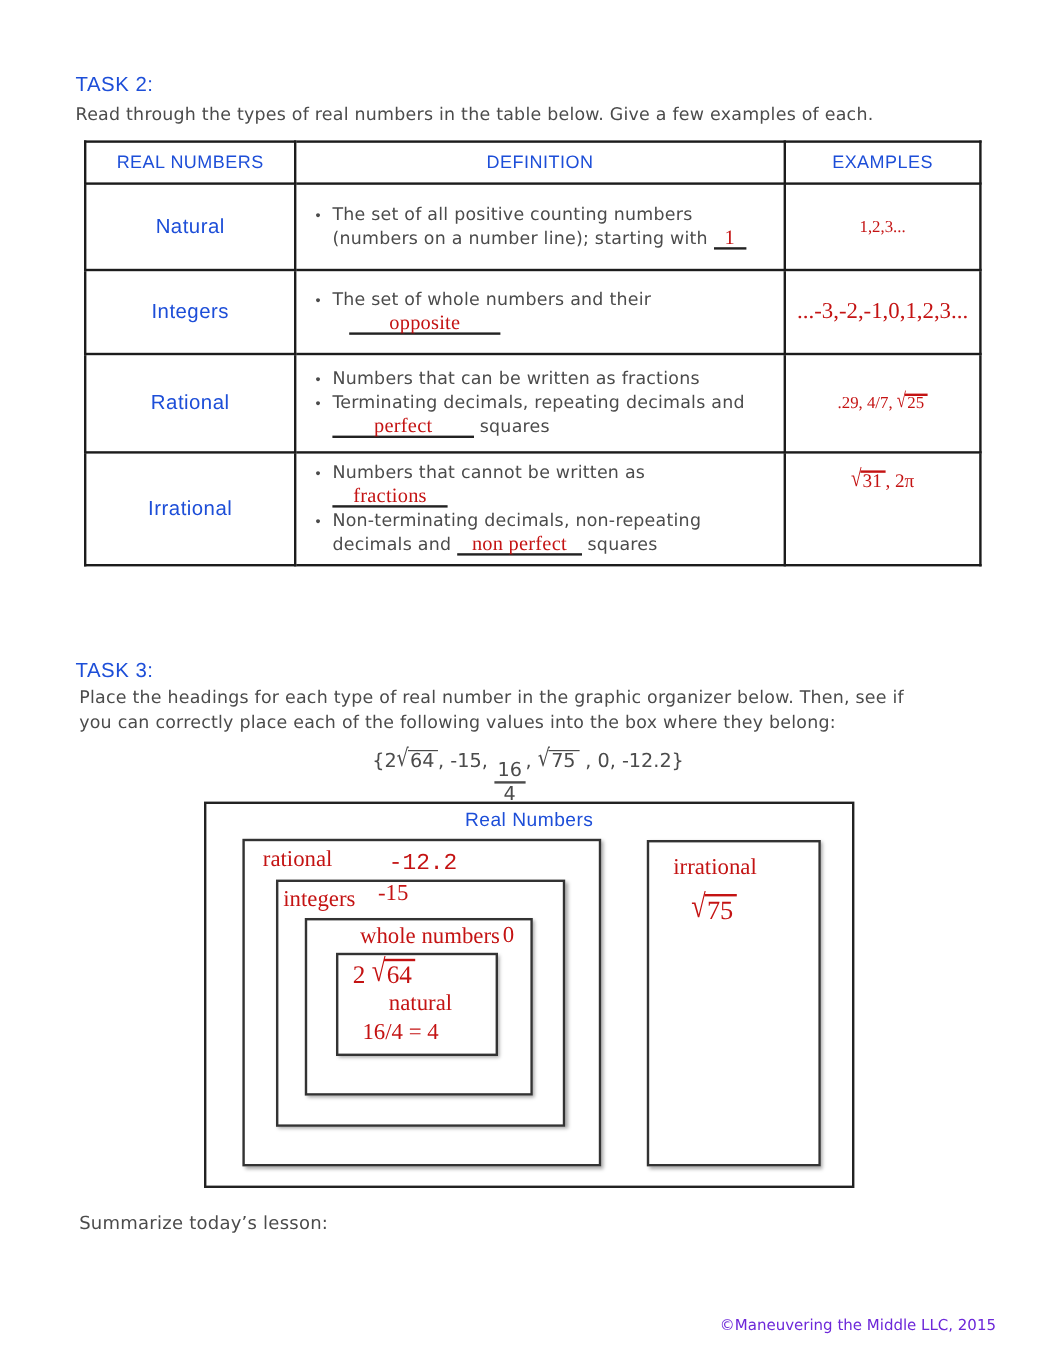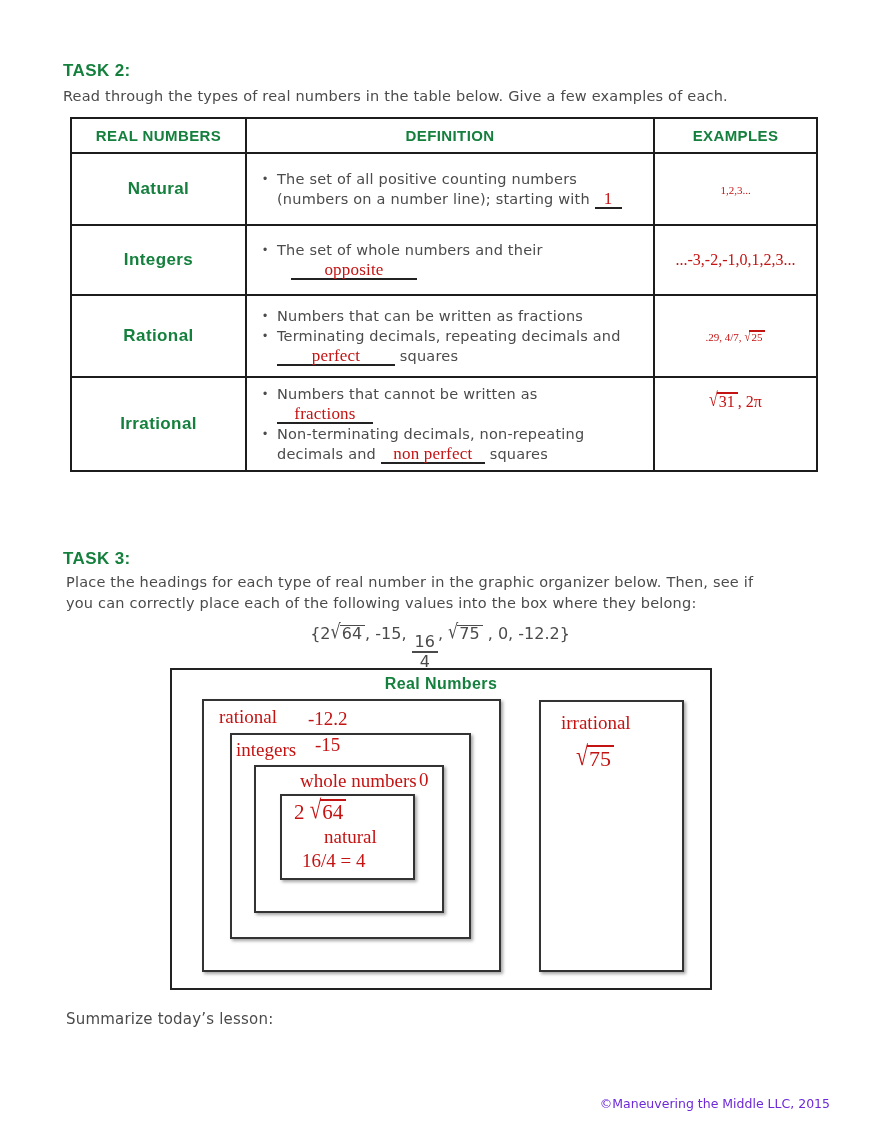--- a/index.html
+++ b/index.html
@@ -4,21 +4,21 @@
 <style>
   * { margin:0; padding:0; box-sizing:border-box; }
   html,body { width:880px; height:1139px; background:#ffffff; }
   body {
     position:relative;
     font-family:"Liberation Sans", sans-serif;
     color:#141414;
     overflow:hidden;
   }
   .hand { font-family:"DejaVu Sans", sans-serif; color:#4b4b4b; letter-spacing:0.2px; }
-  .chunk { font-family:"Liberation Sans", sans-serif; font-weight:700; color:#15803d; letter-spacing:0.4px; }
+  .chunk { font-family:"Liberation Sans", sans-serif; font-weight:400; color:#1d4ed8; letter-spacing:0.4px; }
   .red  { font-family:"Liberation Serif", serif; color:#c41313; }
 
   
   .task2-head { position:absolute; left:63px; top:61px; font-size:17px; }
   .task2-instr { position:absolute; left:63px; top:88px; font-size:14.5px; }
 
   
   table.def-table {
     position:absolute; left:70px; top:117px; width:746px;
     border-collapse:collapse; table-layout:fixed;
@@ -32,21 +32,21 @@
   .def-cell { padding:6px 8px 6px 14px; }
   .ex-cell  { text-align:center; }
   .bullet { display:flex; align-items:flex-start; }
   .dot { width:16px; flex:0 0 16px; color:#4b4b4b; font-size:12px; line-height:20px; text-align:left; padding-left:2px; }
   .btext { font-size:14.5px; line-height:20px; }
   .blank {
     display:inline-block; border-bottom:2px solid #222; text-align:center;
     font-family:"Liberation Serif", serif; color:#c41313; font-size:17px;
     line-height:15px; vertical-align:baseline; padding-bottom:1px;
   }
-  .ex-red { font-size:11px; }
+  .ex-red { font-size:14px; }
   .ex-red.big { font-size:16px; }
 
   
   .rad { display:inline-block; white-space:nowrap; }
   .rad .sign { display:inline-block; transform:scaleY(1.25); transform-origin:bottom; margin-right:-1px; }
   .rad .body { display:inline-block; border-top:2px solid currentColor; padding:0 3px 0 2px; line-height:1.05; }
 
   
   .frac { display:inline-flex; flex-direction:column; align-items:center; vertical-align:-8px; line-height:1; }
   .frac .num { border-bottom:2px solid currentColor; padding:0 3px 1px; }
@@ -69,21 +69,21 @@
   }
   .org-title { position:absolute; left:0; top:5px; width:100%; text-align:center; font-size:16px; }
   .obox { position:absolute; border:2px solid #333; background:#fff; box-shadow:2px 2px 3px rgba(0,0,0,0.35); }
   .box-rational   { left:30px;  top:29px;  width:299px; height:273px; }
   .box-integers   { left:58px;  top:63px;  width:241px; height:206px; }
   .box-whole      { left:82px;  top:95px;  width:190px; height:148px; }
   .box-natural    { left:108px; top:124px; width:135px; height:86px; }
   .box-irrational { left:367px; top:30px;  width:145px; height:272px; }
   .org-red { position:absolute; font-size:19px; white-space:nowrap; }
   .lbl-rational   { left:47px;  top:36px; }
-  .val-rational   { left:136px; top:38px; }
+  .val-rational   { left:152px; top:38px;font-family:Liberation Mono, monospace; }
   .lbl-integers   { left:64px;  top:69px; }
   .val-integers   { left:143px; top:64px; }
   .lbl-whole      { left:92px;  top:100px;margin-left:36px; }
   .val-whole      { left:247px; top:99px; }
   .val-natural1   { left:122px; top:129px; font-size:21px; }
   .lbl-natural    { left:152px; top:156px; }
   .val-natural2   { left:130px; top:180px; }
   .lbl-irrational { left:389px; top:42px; }
   .val-irrational { left:404px; top:75px; font-size:22px; }
 
@@ -130,21 +130,21 @@
     <td class="chunk row-label">Integers</td>
     <td class="def-cell">
       <div class="bullet">
         <span class="dot">•</span>
         <div class="btext hand">
           <span>The set of whole numbers and their</span><br>
           <span class="blank" style="width:126px; margin-left:14px;">opposite</span>
         </div>
       </div>
     </td>
-    <td class="ex-cell"><span class="red" style="font-size:16px;">...-3,-2,-1,0,1,2,3...</span></td>
+    <td class="ex-cell"><span class="red" style="font-size:19px;">...-3,-2,-1,0,1,2,3...</span></td>
   </tr>
 
   <tr style="height:82px;">
     <td class="chunk row-label">Rational</td>
     <td class="def-cell">
       <div class="bullet">
         <span class="dot">•</span>
         <div class="btext hand">Numbers that can be written as fractions</div>
       </div>
       <div class="bullet">

